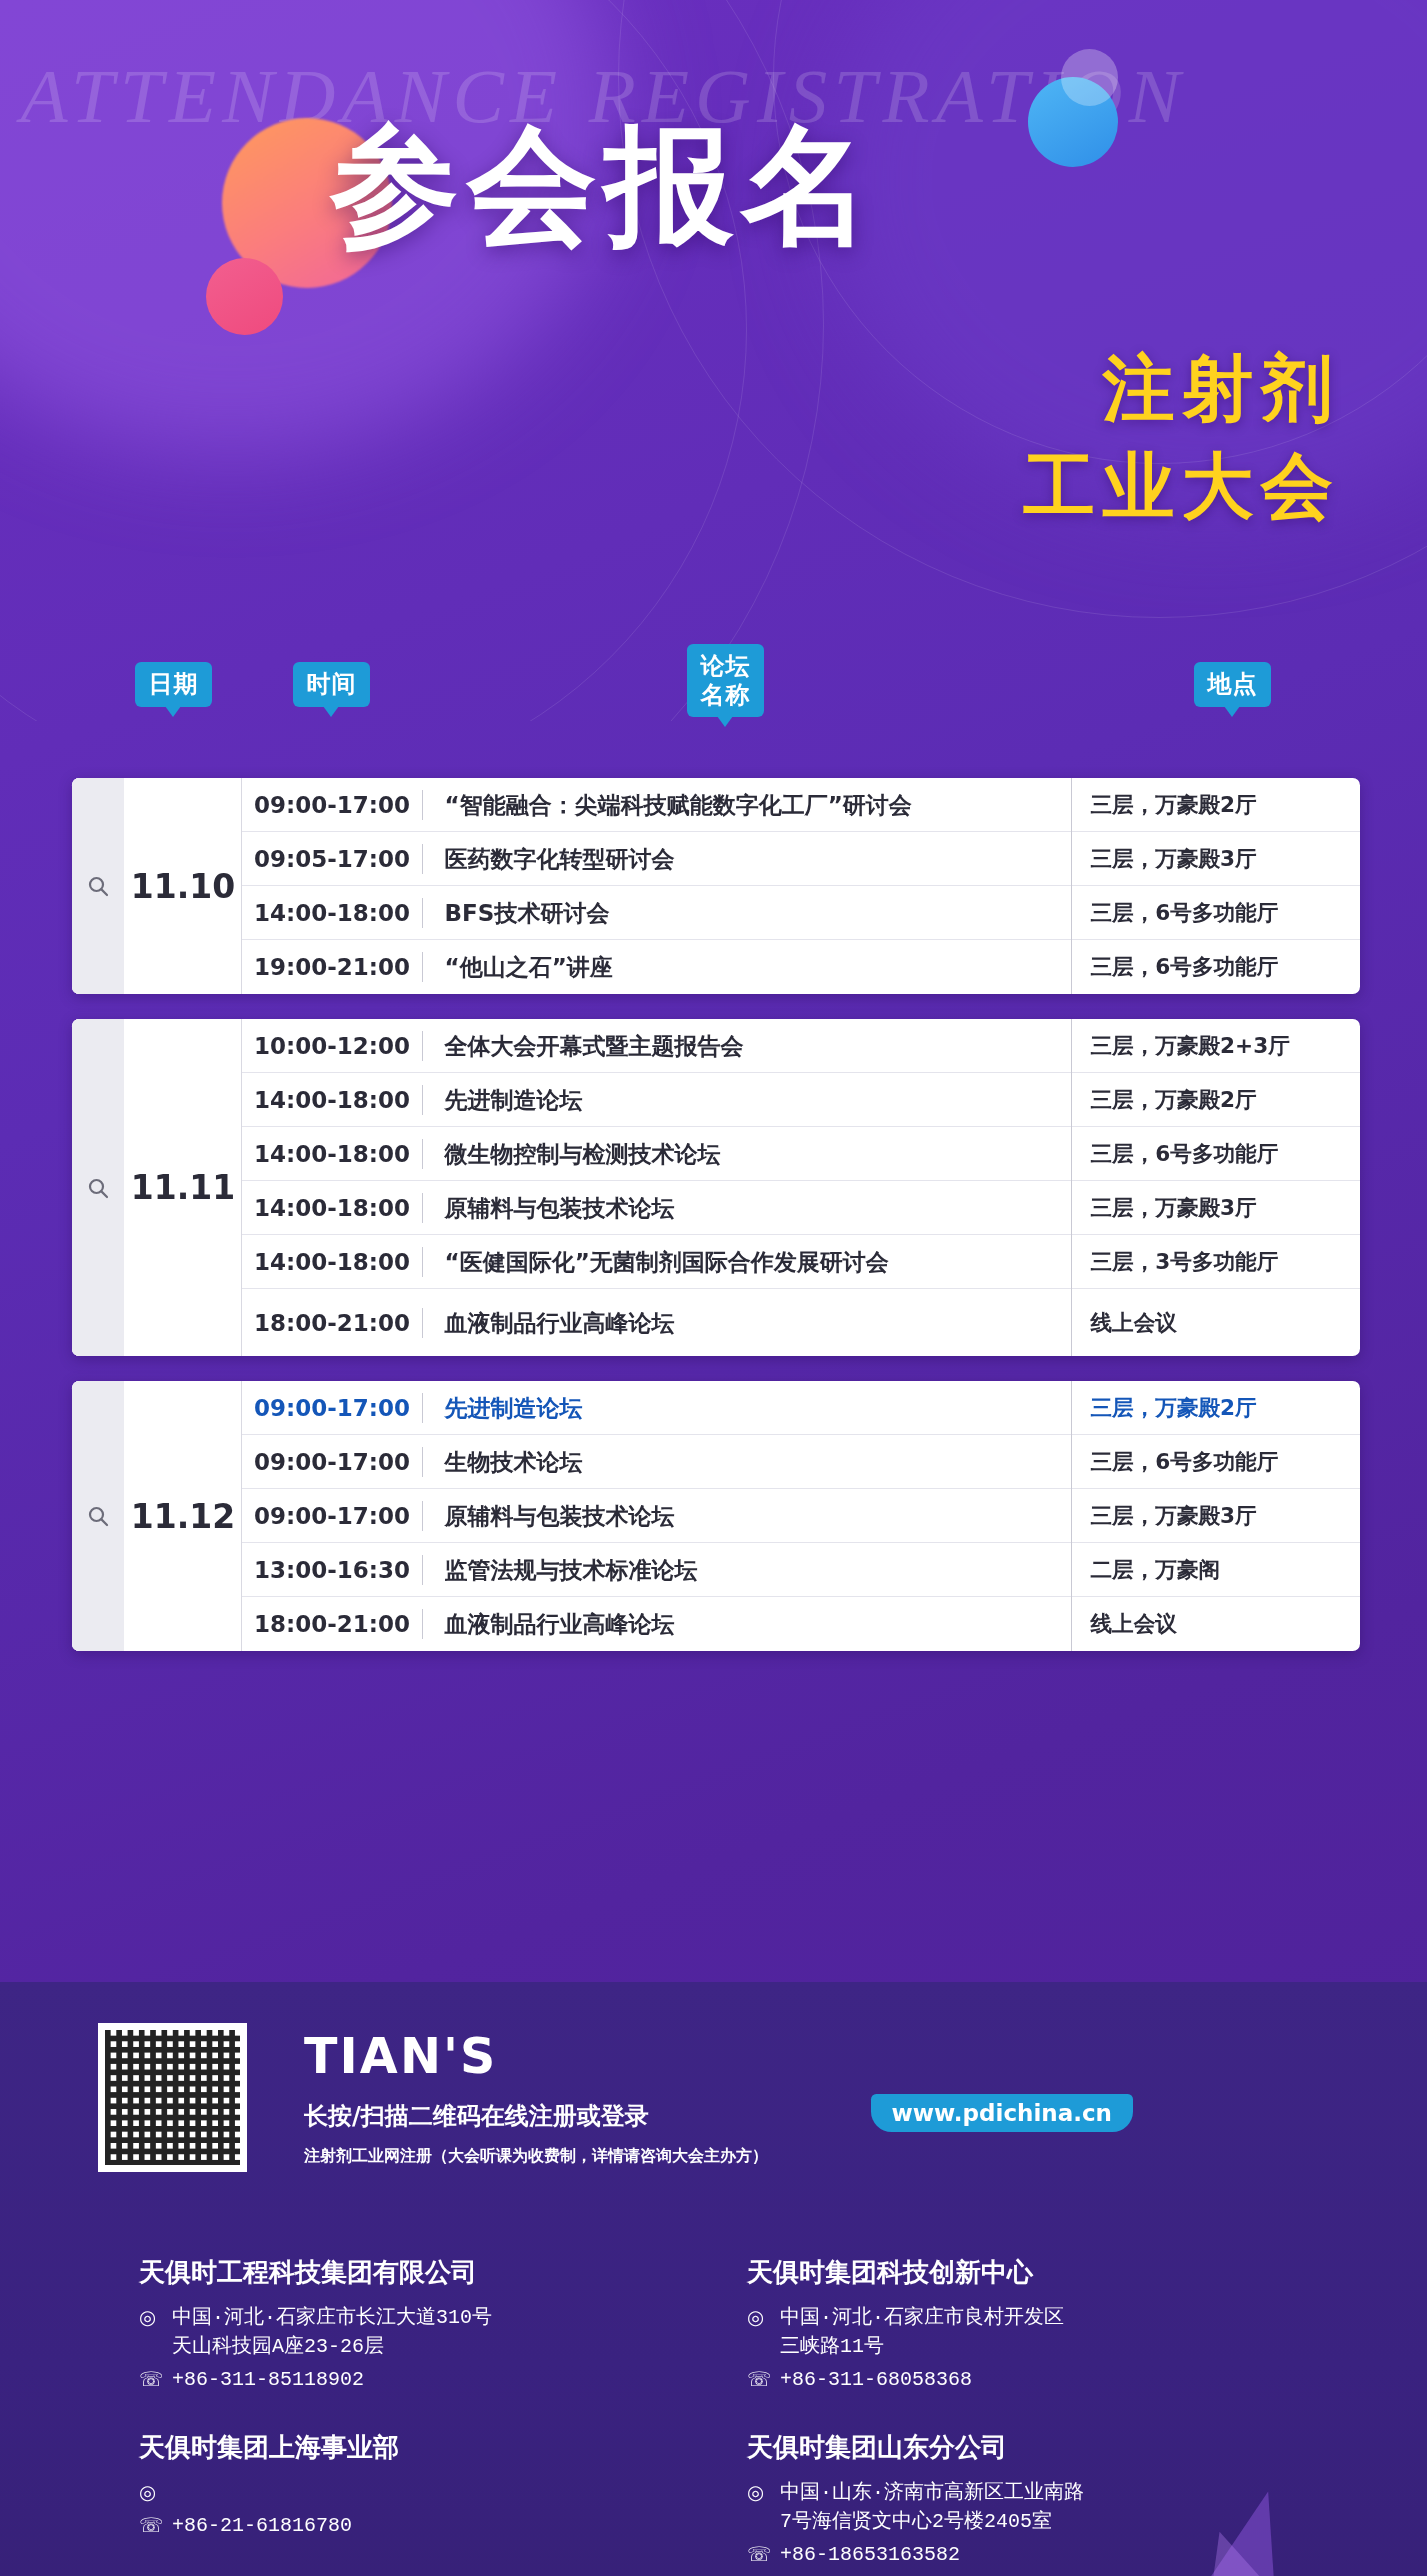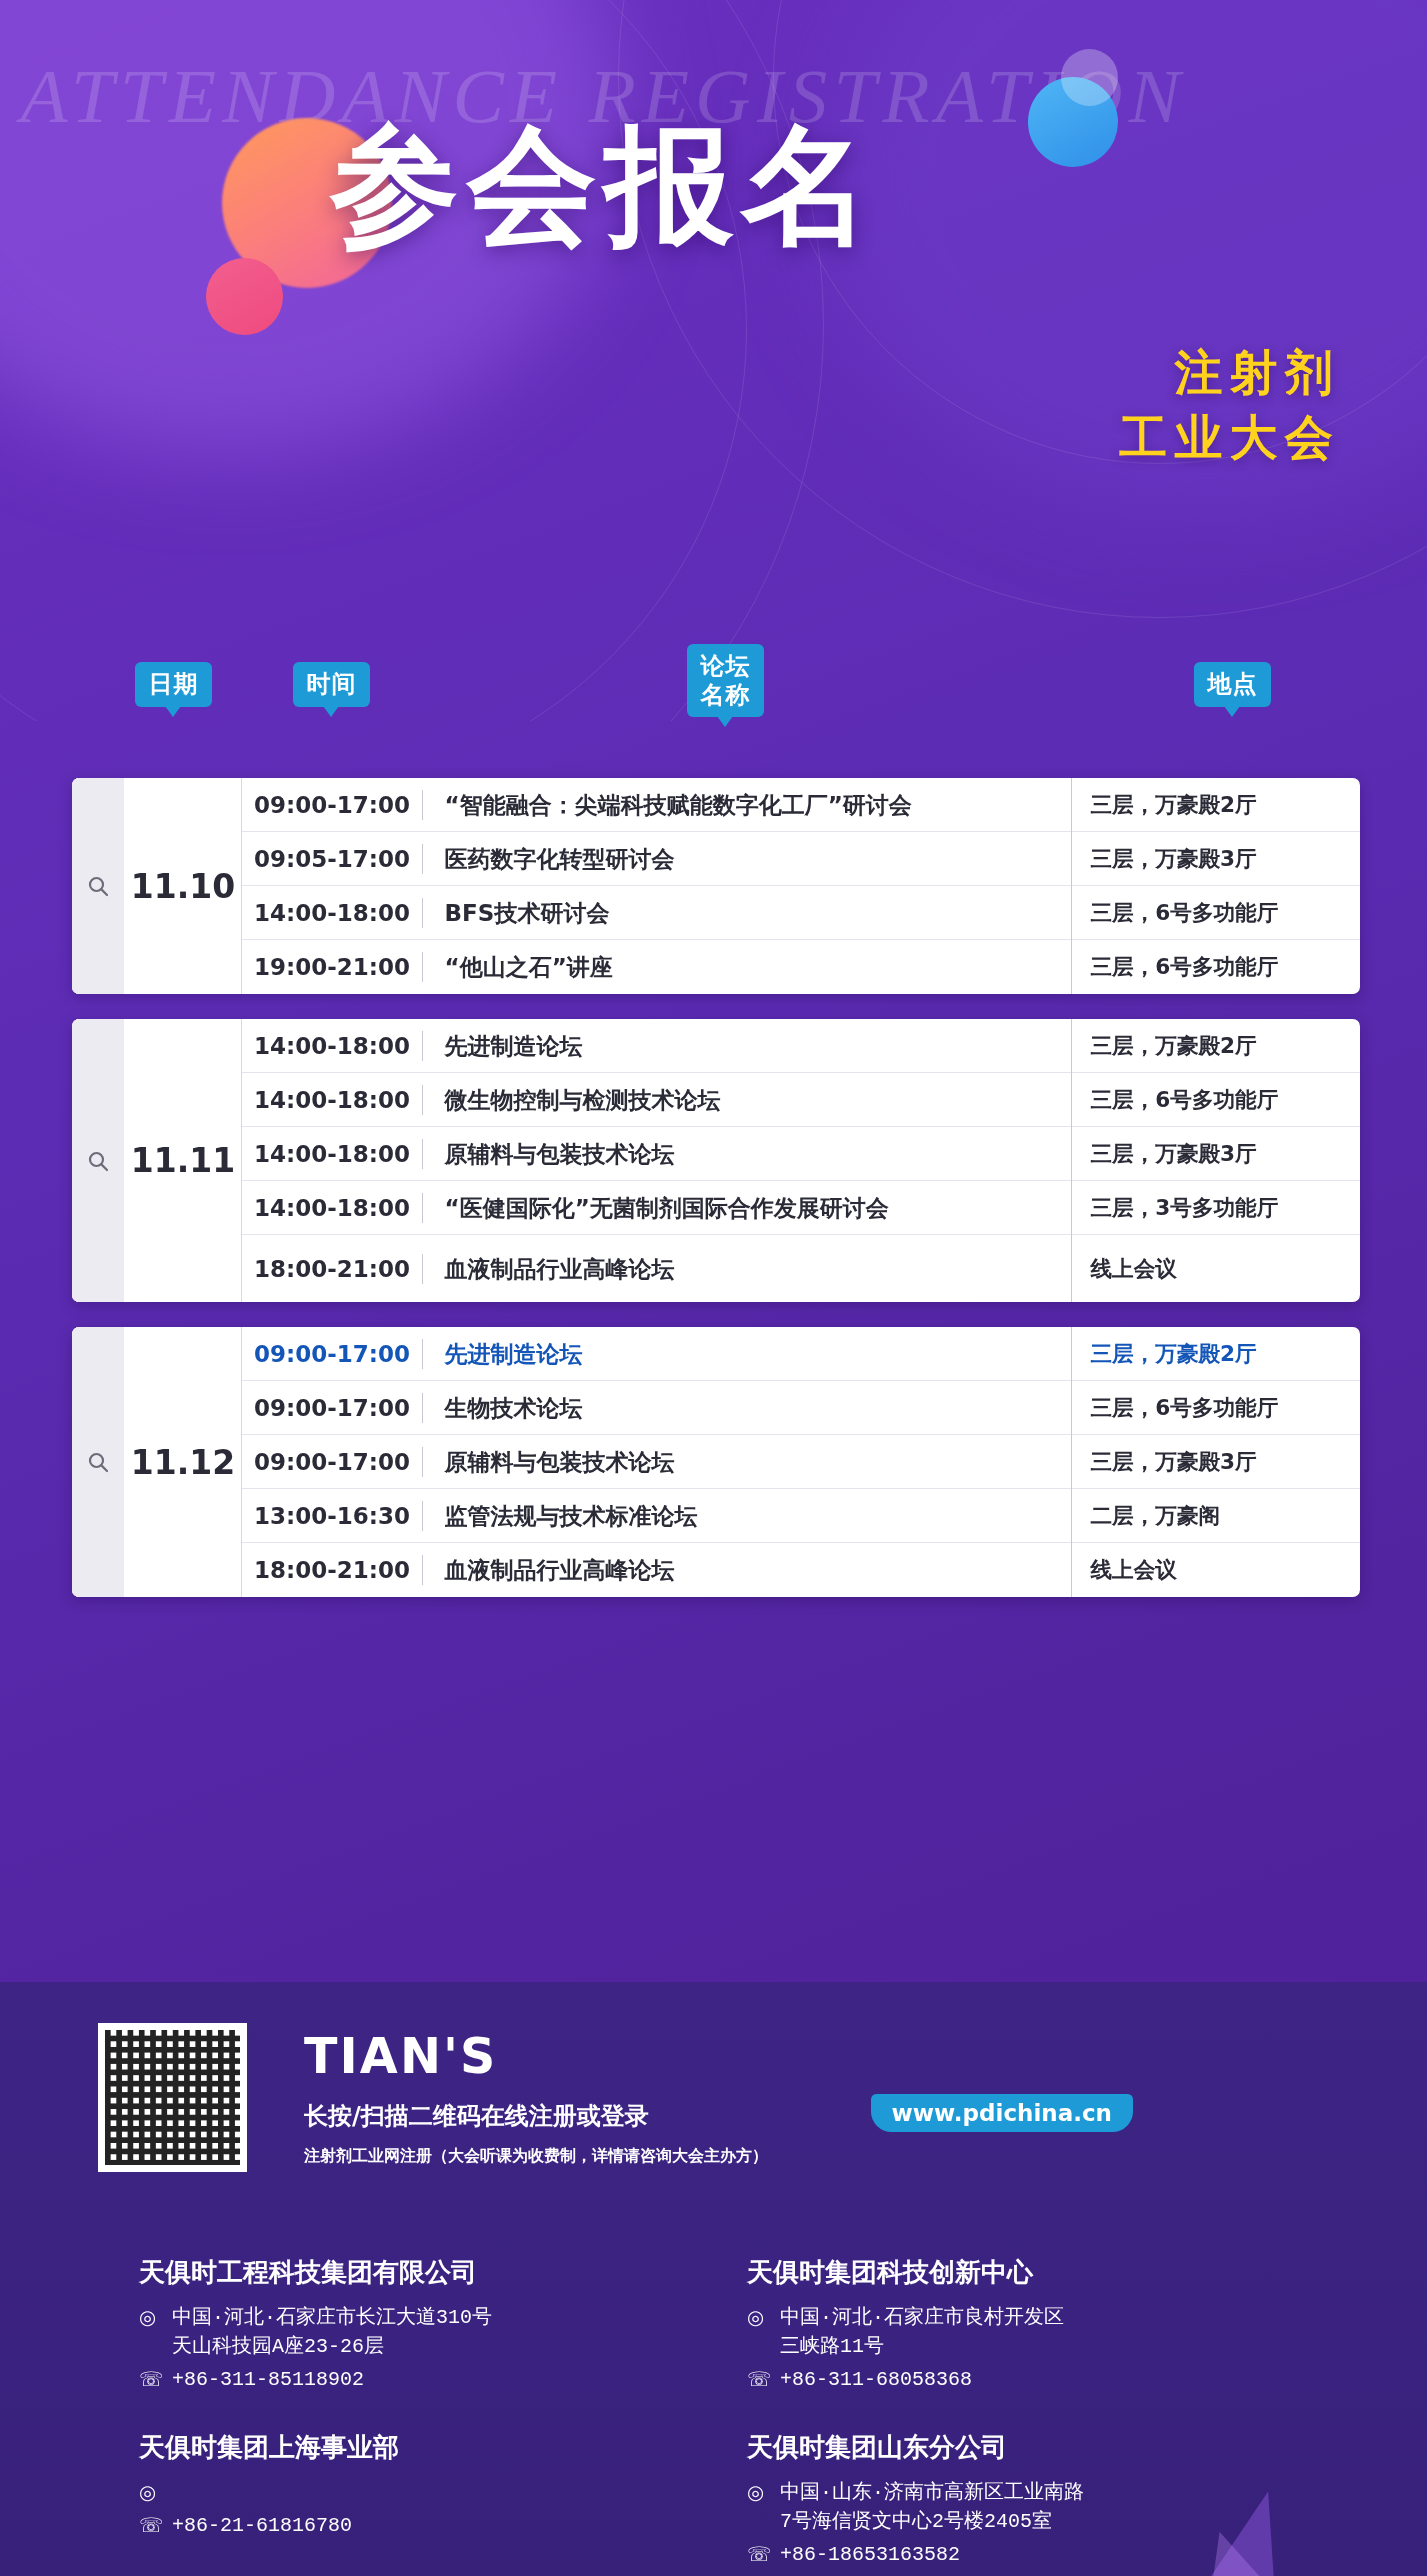--- a/index.html
+++ b/index.html
@@ -87,21 +87,21 @@
   }
 
   .conf-title {
     position: absolute;
     right: 88px;
     top: 340px;
     text-align: right;
     font-family: "DejaVu Sans", "Liberation Sans", sans-serif;
   }
   .conf-title div {
-    font-size: 48px;
+    font-size: 72px;
     font-weight: bold;
     color: #ffd21e;
     letter-spacing: 7.2px;
     line-height: 1.36;
     text-shadow: 0 3.1px 10.3px rgba(40,0,90,0.4);
   }
 
   
   .col-heads { position: absolute; left: 4px; top: 639px; width: 1336px; height: 93px; }
   .head-tag {
@@ -429,20 +429,25 @@
           <div class="search-ico">
             <svg viewBox="0 0 24 24" fill="none" stroke="#6c6c7a" stroke-width="2.2" stroke-linecap="round">
               <circle cx="10.5" cy="10.5" r="6.5"></circle>
               <line x1="15.4" y1="15.4" x2="21" y2="21"></line>
             </svg>
           </div>
           <div class="day-num">11.11</div>
         </div>
         <div class="day-rows">
           <div class="row">
+            <div class="time">10:00-12:00</div>
+            <div class="forum">全体大会开幕式暨主题报告会</div>
+            <div class="place">三层，万豪殿2+3厅</div>
+          </div>
+          <div class="row">
             <div class="time">14:00-18:00</div>
             <div class="forum">先进制造论坛</div>
             <div class="place">三层，万豪殿2厅</div>
           </div>
           <div class="row">
             <div class="time">14:00-18:00</div>
             <div class="forum">微生物控制与检测技术论坛</div>
             <div class="place">三层，6号多功能厅</div>
           </div>
           <div class="row">

